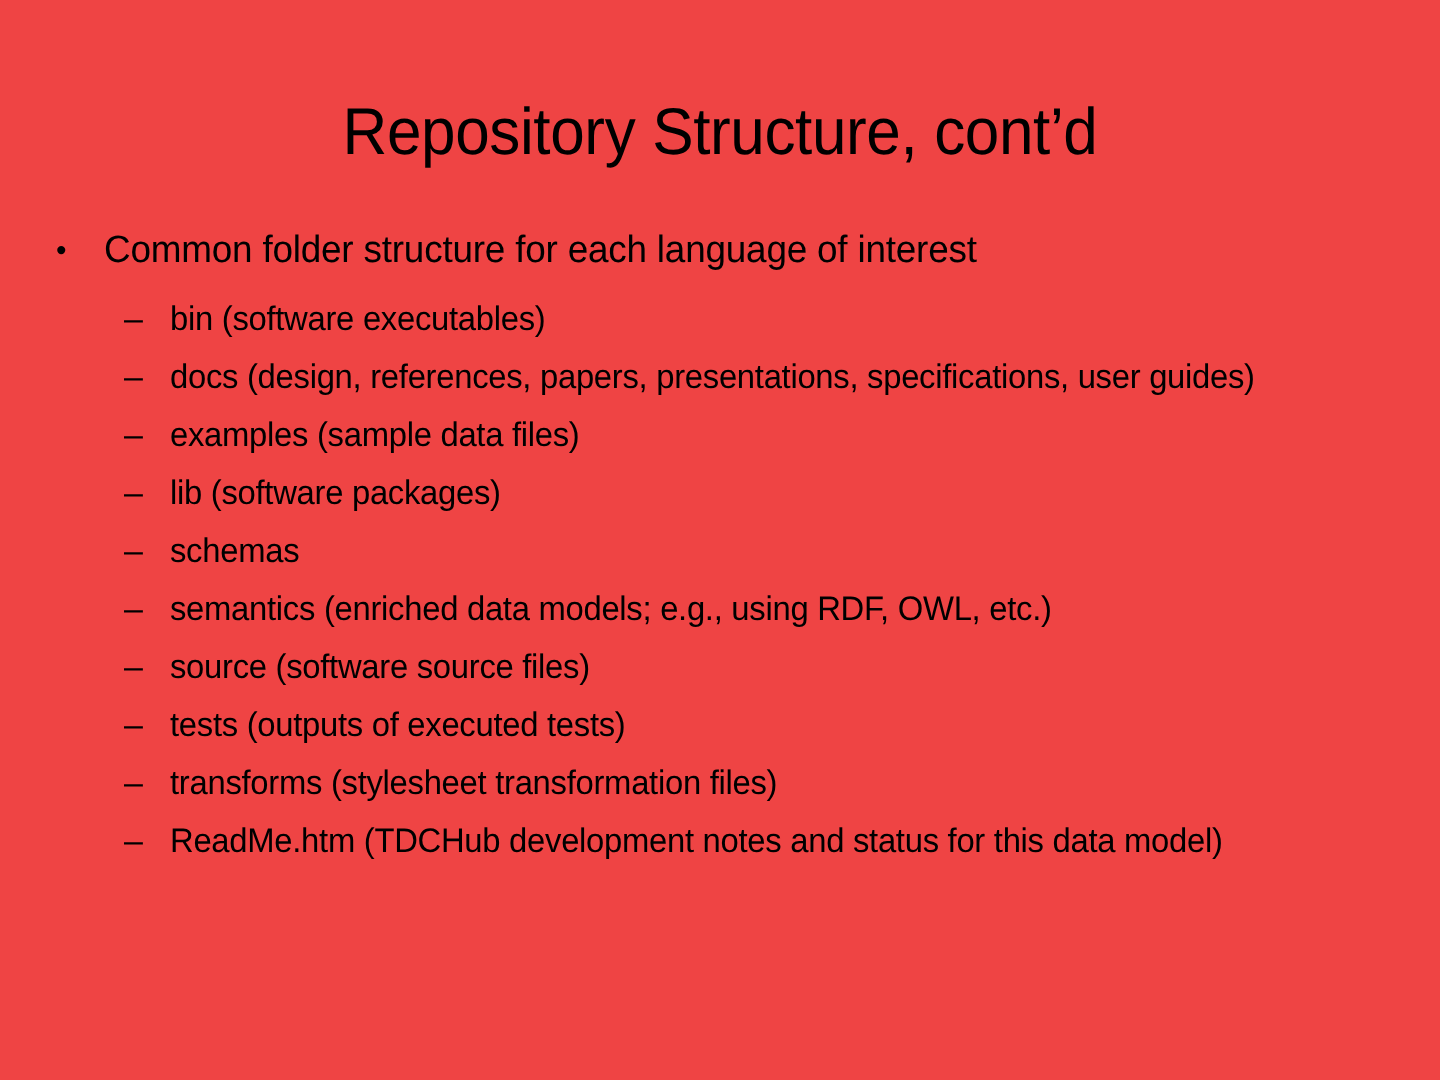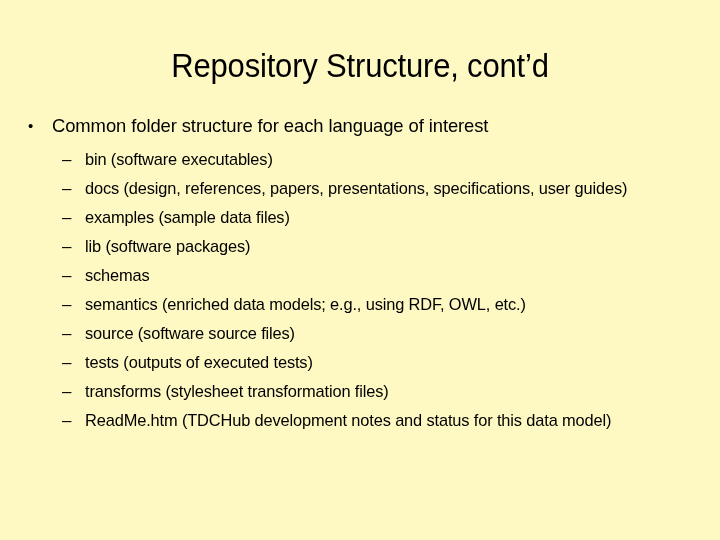--- a/index.html
+++ b/index.html
@@ -12,21 +12,21 @@
     height: 540px;
     overflow: hidden;
     font-family: "Liberation Sans", "DejaVu Sans", sans-serif;
     color: #000000;
     -webkit-font-smoothing: antialiased;
   }
   .slide {
     position: relative;
     width: 720px;
     height: 540px;
-    background: #fef9c3;
+    background: #ef4444;
     box-sizing: border-box;
   }
 
   
   .slide-title {
     position: absolute;
     left: 0;
     top: 46px;
     width: 720px;
     text-align: center;

